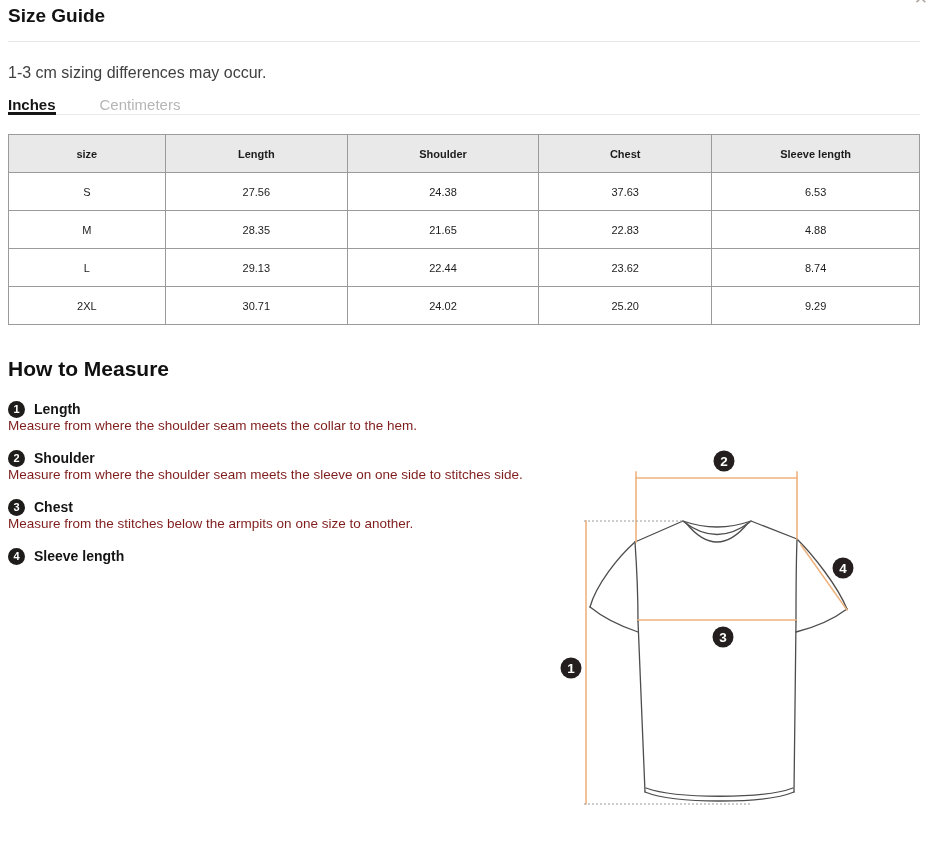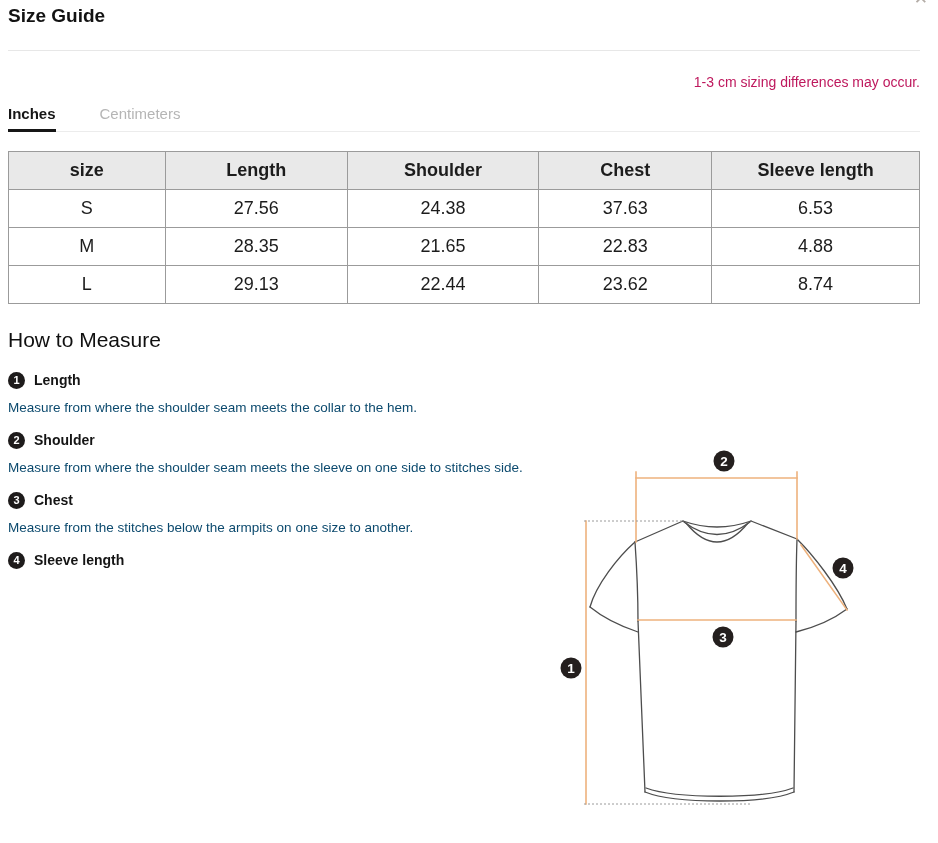--- a/index.html
+++ b/index.html
@@ -3,42 +3,42 @@
 <meta charset="utf-8">
 <style>
   html,body { margin:0; padding:0; }
   body {
     width:938px; height:843px; position:relative; overflow:hidden;
     background:#ffffff; color:#1c1c1c;
     font-family:"Liberation Sans", sans-serif;
   }
   .content { padding:0 18px 0 8px; }
 
-  .title-bar { position:relative; height:51px; border-bottom:1px solid #e7e7e7; box-sizing:border-box; }
+  .title-bar { position:relative; height:42px; border-bottom:1px solid #e7e7e7; box-sizing:border-box; }
   .page-title { margin:0; padding-top:5px; font-size:19px; line-height:22px; font-weight:700; color:#121212; }
   .close-btn { position:absolute; top:-10px; right:-8px; font-size:17px; color:#b3aca6; cursor:pointer; line-height:1; }
 
-  .note { margin:23px 0 0; font-size:14px; line-height:16px; color:#be185d;text-align:right; }
+  .note { margin:23px 0 0; font-size:16px; line-height:16px; color:#404040; }
 
   .tabs { display:flex; gap:44px; margin-top:15px; border-bottom:1px solid #ececec; }
-  .tab { font-size:15px; line-height:18px; padding-bottom:8px; color:#b5b5b5; cursor:pointer; position:relative; }
+  .tab { font-size:15px; line-height:18px; padding-bottom:0; color:#b5b5b5; cursor:pointer; position:relative; }
   .tab.active { color:#161616; font-weight:700; }
   .tab.active::after { content:""; position:absolute; left:0; right:0; bottom:-1px; height:3px; background:#161616; }
 
   table.size-table { width:100%; border-collapse:collapse; margin-top:19px; table-layout:fixed; }
   .size-table th, .size-table td {
     border:1px solid #9b9b9b; height:37px; text-align:center; vertical-align:middle;
-    font-size:18px; color:#1c1c1c; padding:0;margin-left:32px;
+    font-size:11px; color:#1c1c1c; padding:0;margin-left:32px;
   }
   .size-table th { background:#e9e9e9; font-weight:700; }
 
-  .how-heading { margin:24px 0 0; font-size:21px; line-height:24px; font-weight:400; color:#101010; }
+  .how-heading { margin:32px 0 0; font-size:21px; line-height:24px; font-weight:700; color:#101010; }
   .measure-list { margin-top:20px; width:572px; }
   .m-label { display:flex; align-items:center; gap:9px; font-size:14px; line-height:17px; font-weight:600; color:#141414; }
-  .m-desc { margin:11px 0 16px; font-size:13.5px; line-height:16px; color:#0c4a6e; font-weight:400; }
+  .m-desc { margin:0 0 16px; font-size:13.5px; line-height:16px; color:#7f1d1d; font-weight:400; }
   .num-badge {
     width:17px; height:17px; border-radius:50%; background:#1e1b1b; color:#fff;
     font-size:11px; font-weight:700; display:inline-flex; align-items:center; justify-content:center;
     flex:0 0 17px;
   }
 
   .diagram { position:absolute; left:550px; top:443px; width:365px; height:392px; }
   .diagram svg { display:block; width:100%; height:100%; }
 </style>
 </head>
@@ -89,20 +89,27 @@
           <td>21.65</td>
           <td>22.83</td>
           <td>4.88</td>
         </tr>
         <tr>
           <td>L</td>
           <td>29.13</td>
           <td>22.44</td>
           <td>23.62</td>
           <td>8.74</td>
+        </tr>
+        <tr>
+          <td>2XL</td>
+          <td>30.71</td>
+          <td>24.02</td>
+          <td>25.20</td>
+          <td>9.29</td>
         </tr>
       </tbody>
   </table>
 
   <section class="how-to">
     <h2 class="how-heading">How to Measure</h2>
     <div class="measure-list" id="measure-items">
         <div class="m-label">
           <span class="num-badge">1</span>
           <span>Length</span>

